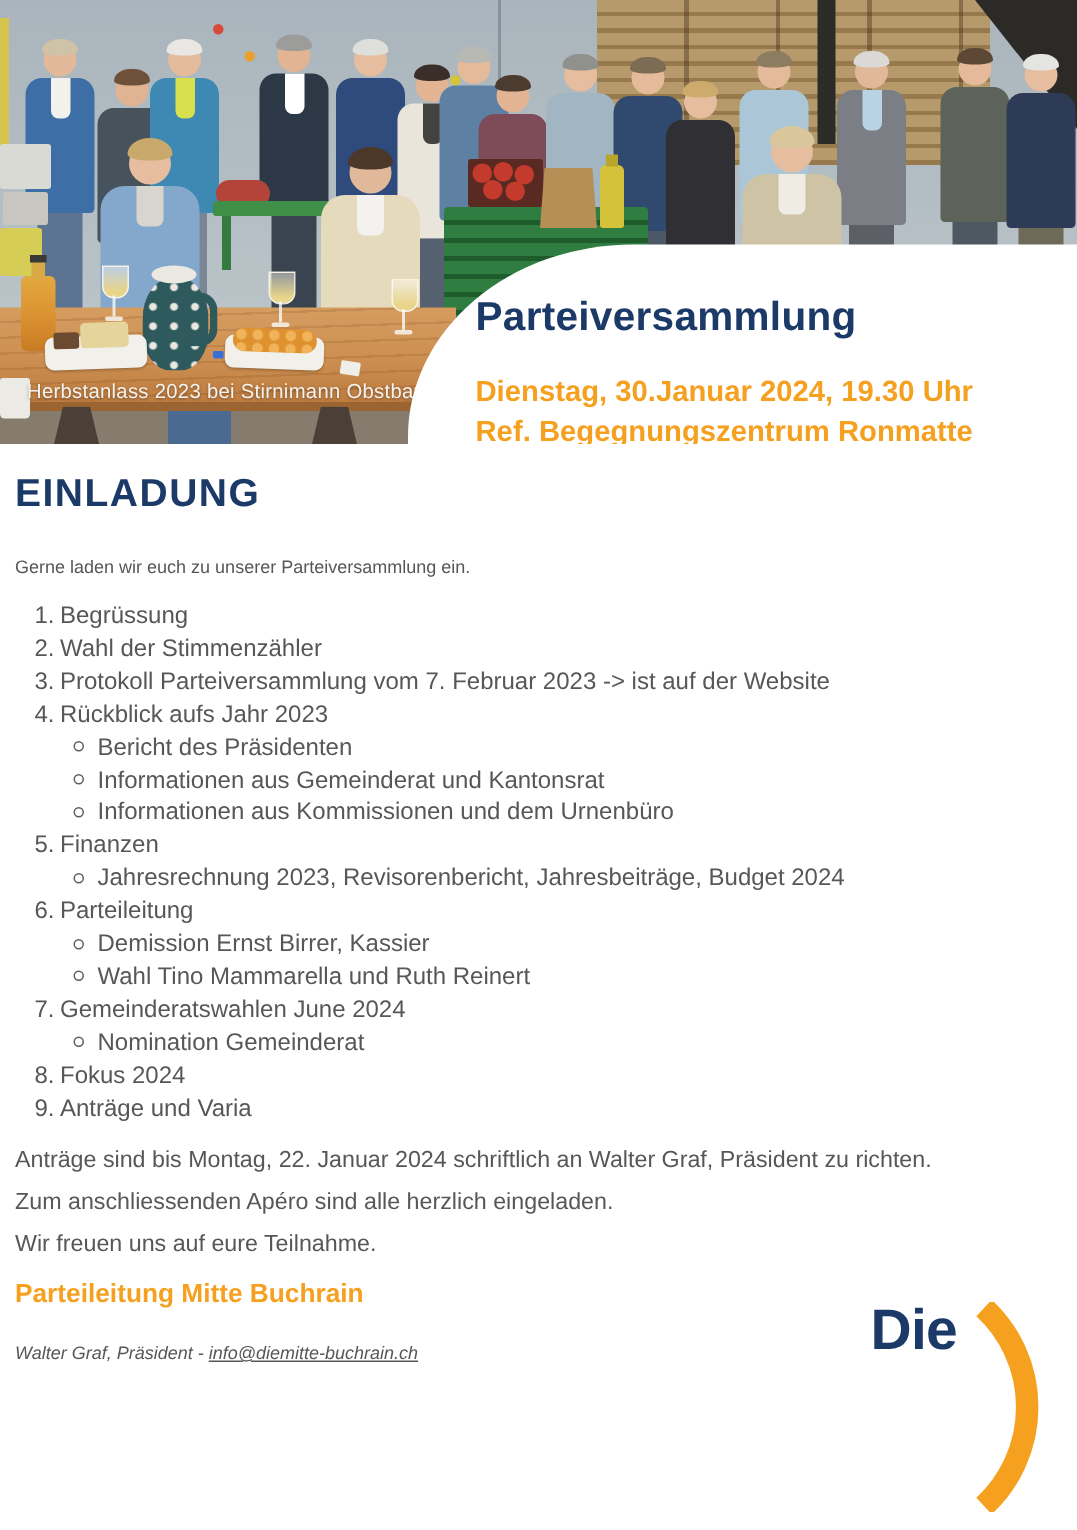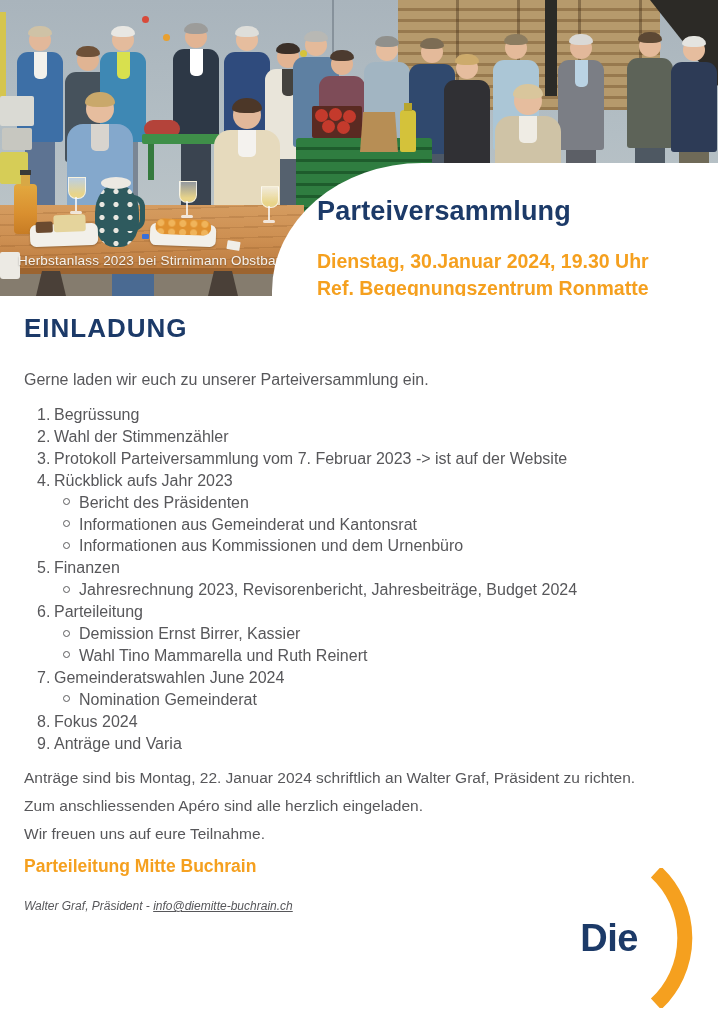--- a/index.html
+++ b/index.html
@@ -80,36 +80,36 @@
   .cap-blue{left:142px;top:234px;width:7px;height:5px;background:#3a6fd8;border-radius:1px;}
   .coaster{left:227px;top:241px;width:13px;height:9px;background:#f0eee8;transform:rotate(9deg);border-radius:1px;}
   .caption{position:absolute;left:18px;top:253px;font-size:13.5px;font-weight:400;color:#f6f3ee;
     text-shadow:0 1px 2px rgba(0,0,0,.38);letter-spacing:.2px;z-index:40;}
   
   .header-card{position:absolute;right:0;top:163px;width:446px;height:133px;background:#ffffff;
     border-top-left-radius:150px 128px;z-index:50;box-sizing:border-box;padding:33px 10px 0 45px;}
   .header-card .title{font-size:27px;font-weight:bold;color:#1c3a68;letter-spacing:.2px;margin:0 0 21px 0;}
   .header-card .line{font-size:19.5px;font-weight:bold;color:#f5a01f;line-height:27px;margin:0;}
   
-  .content{position:absolute;left:0;top:296px;width:718px;box-sizing:border-box;padding:17px 24px 0 24px;color:#57575a;}
+  .content{position:absolute;left:0;top:296px;width:718px;box-sizing:border-box;padding:17px 24px 0 10px;color:#57575a;}
   .content h2{font-size:26px;font-weight:bold;color:#1c3a68;letter-spacing:1px;margin:0;}
-  .intro{font-size:16px;margin:27px 0 0 0;}
+  .intro{font-size:12px;margin:27px 0 0 0;}
   .agenda{margin-top:15px;}
   .agenda-item{display:flex;line-height:21.9px;font-size:16px;padding-left:13px;}
   .agenda-item .num{width:17px;flex:0 0 17px;}
   .agenda-sub{display:flex;align-items:flex-start;line-height:21.9px;font-size:16px;padding-left:39px;}
   .agenda-sub .dot{flex:0 0 7px;width:7px;height:7px;border:1.6px solid #5c5c5e;border-radius:50%;margin:6.5px 9px 0 0;box-sizing:border-box;}
   .note{font-size:15.5px;margin:10px 0 0 0;}
   .note.first{margin-top:14px;}
   .signature{font-size:17.5px;font-weight:bold;color:#f5a01f;margin-top:13px;}
   .contact{font-style:italic;font-size:12px;line-height:25px;}
   .contact a{color:#57575a;text-decoration:underline;font-style:italic;}
   
   .logo{position:absolute;right:23px;top:868px;height:140px;display:flex;gap:11px;z-index:60;}
-  .logo .text{display:flex;flex-direction:column;justify-content:center;text-align:right;
+  .logo .text{display:flex;flex-direction:row;justify-content:center;text-align:right;
     font-weight:bold;color:#1c3a68;font-size:38px;line-height:39px;letter-spacing:-.5px;}
 </style>
 </head>
 <body>
 
 <div class="page">
 
   <div class="photo">
     <div class="yellow-strip"></div>
     <div class="wall-seam" style="left:332px"></div>

